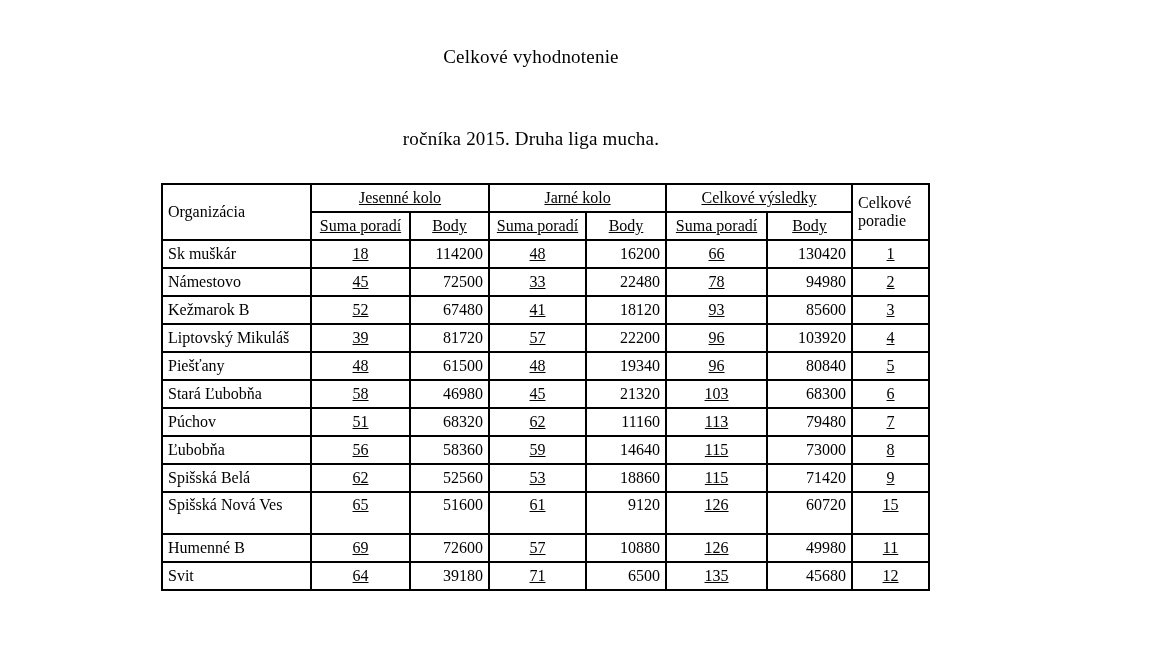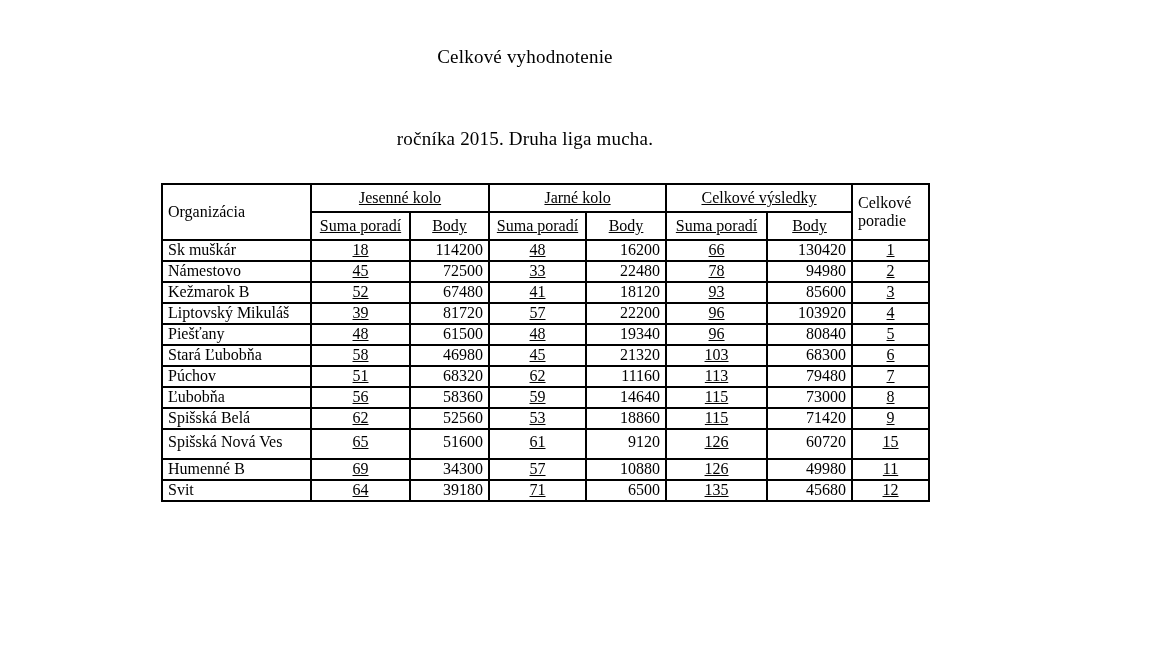--- a/index.html
+++ b/index.html
@@ -6,21 +6,21 @@
   html, body {
     width: 1152px; height: 648px;
     background: #ffffff;
     font-family: "Liberation Serif", "DejaVu Serif", serif;
     color: #000000;
     overflow: hidden;
     position: relative;
   }
   .title-line {
     position: absolute;
-    left: 7px; width: 1036px;
+    left: 13px; width: 1036px;
     text-align: center;
     font-size: 19px;
     letter-spacing: 0.2px;
     white-space: pre;
   }
   #title1 { top: 46px; }
   #title2 { top: 101px; margin-top: 27px; }
 
   table#results {
     position: absolute;
@@ -32,22 +32,22 @@
   #results th, #results td {
     border: 2px solid #000000;
     font-size: 16px;
     font-weight: normal;
     line-height: 1.15;
     overflow: hidden;
     vertical-align: middle;
     padding: 0;
   }
   #results thead tr { height: 28px; }
-  #results tbody tr { height: 21px; }
-  #results tbody tr.tall { height: 30px; }
+  #results tbody tr { height: 28px; }
+  #results tbody tr.tall { height: 42px; }
   #results tbody tr.tall td { vertical-align: top; padding-top: 3px; }
 
   .al { text-align: left; padding-left: 5px !important; }
   .ac { text-align: center; text-decoration: underline; }
   .ar { text-align: right; padding-right: 5px !important; }
   .wrap { white-space: normal; padding-right: 6px !important; }
 </style>
 </head>
 <body>
 
@@ -179,21 +179,21 @@
       <td class="ar">51600</td>
       <td class="ac">61</td>
       <td class="ar">9120</td>
       <td class="ac">126</td>
       <td class="ar">60720</td>
       <td class="ac">15</td>
     </tr>
     <tr>
       <td class="al">Humenné B</td>
       <td class="ac">69</td>
-      <td class="ar">34300</td>
+      <td class="ar">72600</td>
       <td class="ac">57</td>
       <td class="ar">10880</td>
       <td class="ac">126</td>
       <td class="ar">49980</td>
       <td class="ac">11</td>
     </tr>
     <tr>
       <td class="al">Svit</td>
       <td class="ac">64</td>
       <td class="ar">39180</td>

